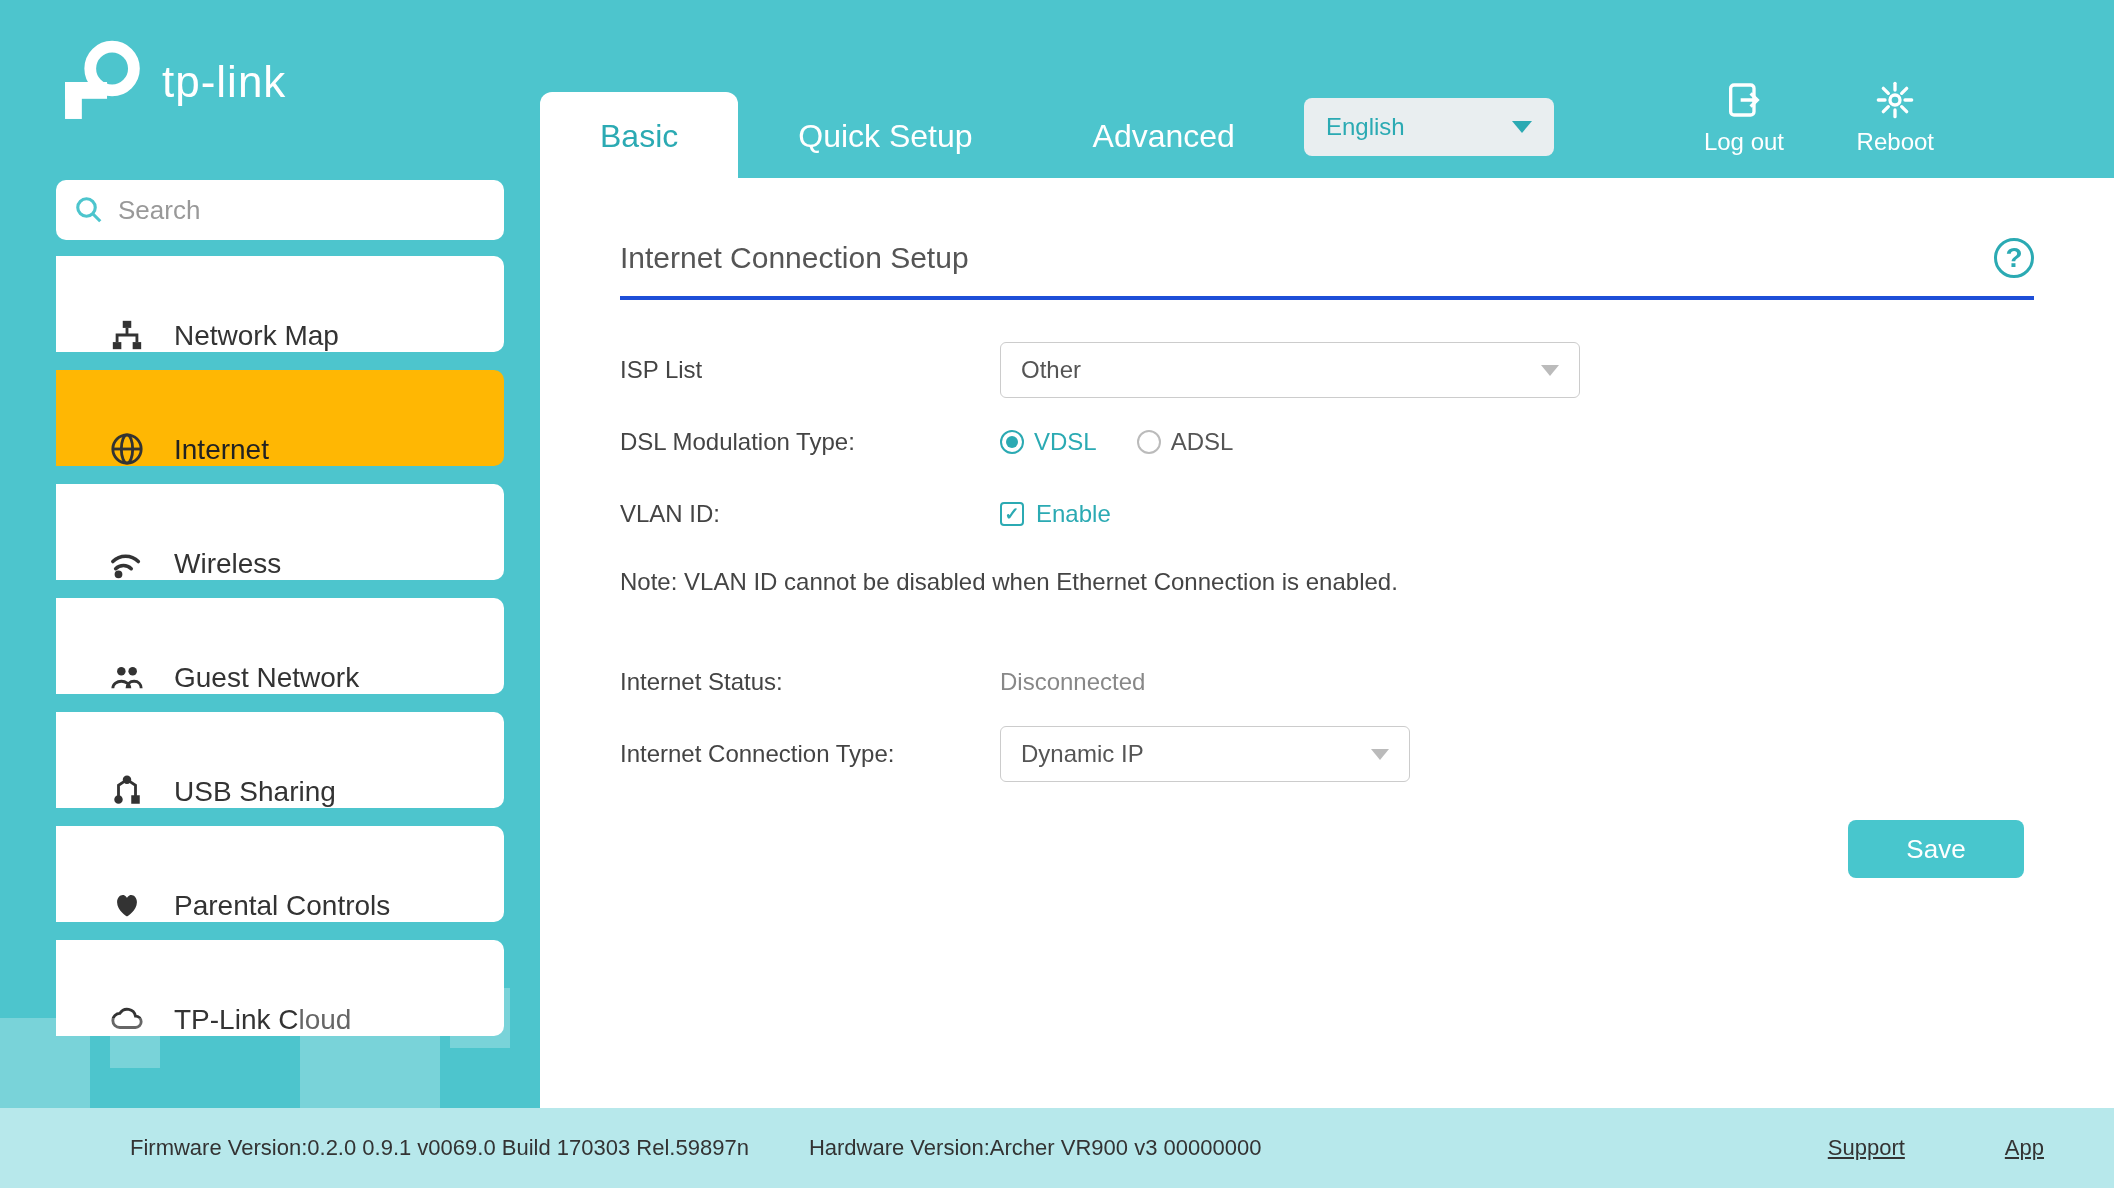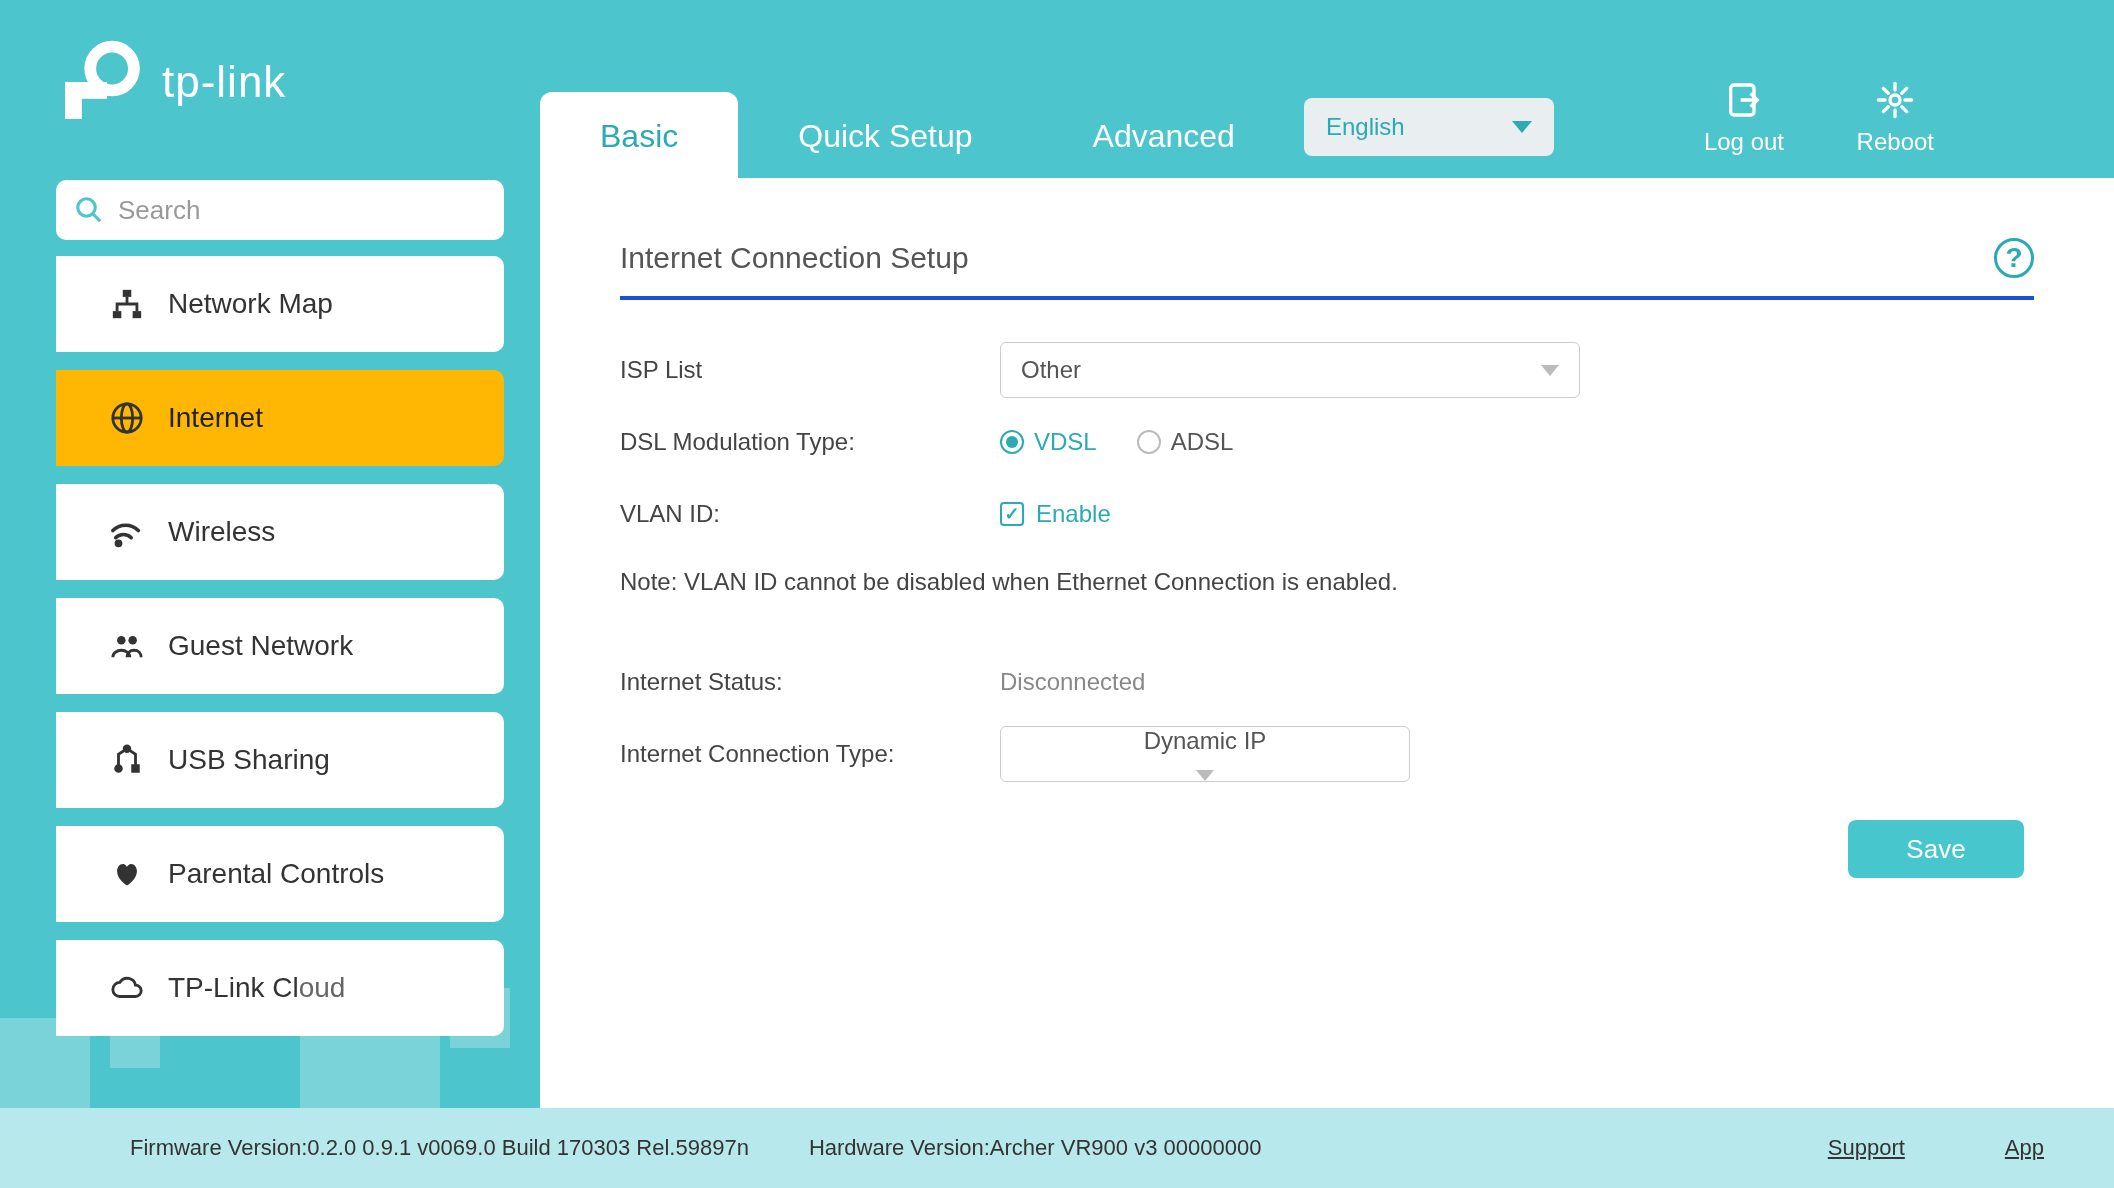--- a/index.html
+++ b/index.html
@@ -114,24 +114,24 @@
     font-size: 26px;
     flex: 1;
     color: #777;
   }
   .search input::placeholder { color: #999; }
   .nav-item {
     background: #fff;
     border-radius: 0 10px 10px 0;
     height: 96px;
     display: flex;
-    align-items: center;
+    align-items: flex-end;
     padding-left: 54px;
     margin-bottom: 18px;
-    gap: 24px;
+    gap: 30px;
     font-size: 28px;
     color: #333;
     cursor: pointer;
     position: relative;
   }
   .nav-item::before {
     content: "";
     position: absolute;
     left: 0; top: 0; bottom: 0;
     width: 14px;
@@ -192,21 +192,21 @@
     display: flex;
     align-items: center;
     justify-content: space-between;
     padding: 0 20px;
     font-size: 24px;
     color: #555;
     background: #fff;
     cursor: pointer;
   }
   .select.wide { width: 580px; }
-  .select.narrow { width: 410px; flex-direction: column; }
+  .select.narrow { width: 410px; }
   .select .caret {
     width: 0; height: 0;
     border-left: 9px solid transparent;
     border-right: 9px solid transparent;
     border-top: 11px solid #bbb;
   }
   .radio {
     display: flex; align-items: center; gap: 10px;
     font-size: 24px; color: #555; cursor: pointer;
   }

